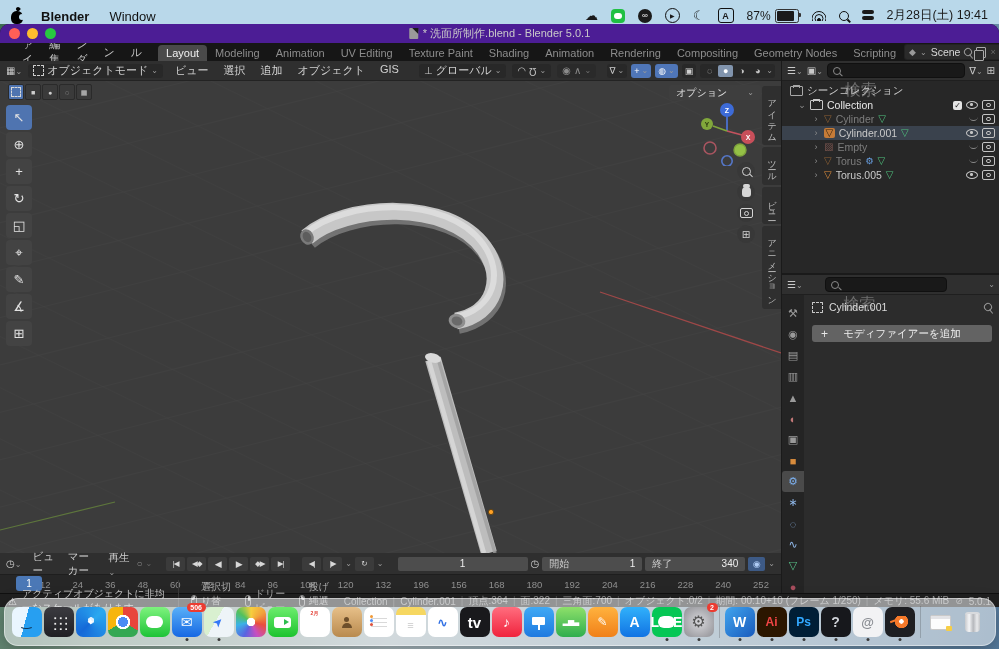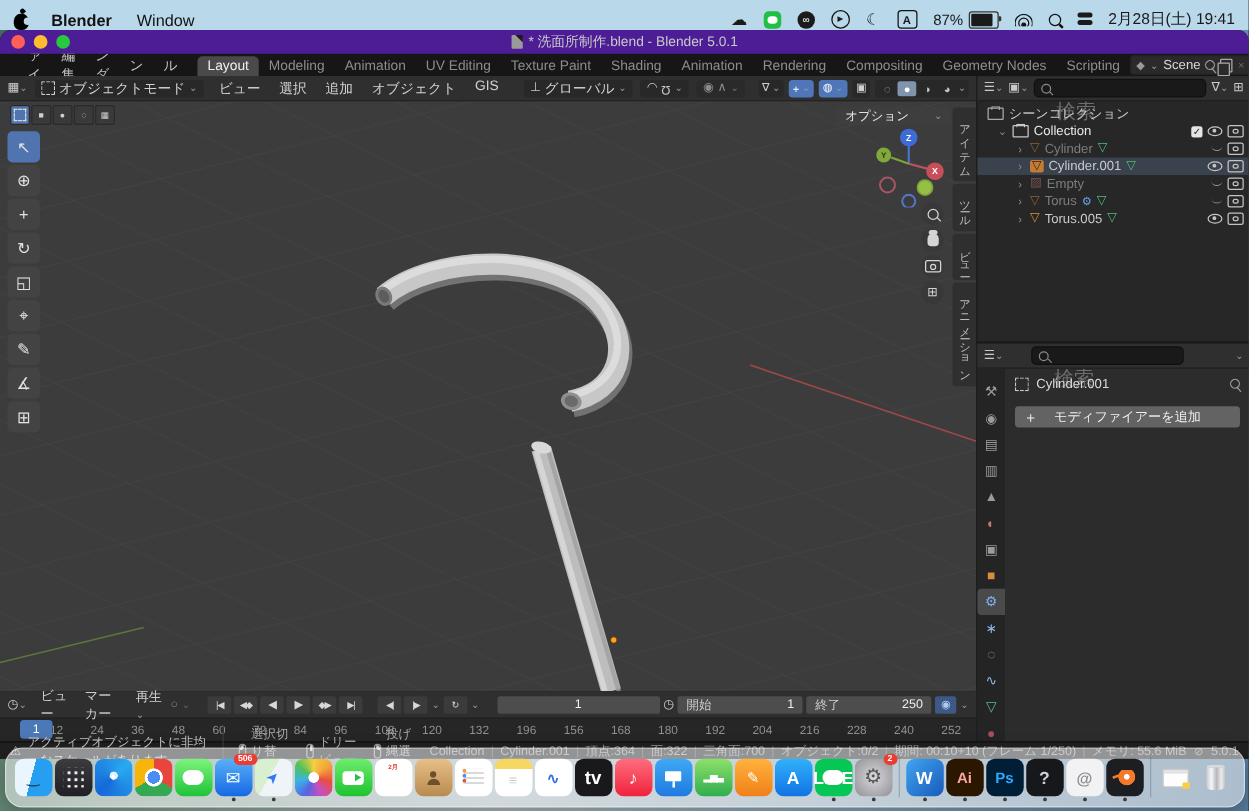--- a/index.html
+++ b/index.html
@@ -623,21 +623,21 @@
           <span class="caret">⌄</span>
           <span style="width:8px;"></span>
           <span class="fld frame">1</span>
           <span class="hdr-ic">◷</span>
           <span class="fld range">
             <span class="k">開始</span>
               <span>1</span>
           </span>
           <span class="fld range">
             <span class="k">終了</span>
-              <span>250</span>
+              <span>340</span>
           </span>
           <span class="sync">◉</span>
           <span class="caret">⌄</span>
         </div>
       </div>
       <div class="ruler">
         <div class="ticks">
 
         <span class="tick">12</span>
             <span class="tick">24</span>
@@ -848,21 +848,21 @@
         </li>
       
         <li class="dock-item has-dot" style="background: linear-gradient(135deg, rgb(65, 165, 238), rgb(24, 90, 189));">
 
           <span class="glyph" style="font-weight: bold;">W</span>
 
         </li>
       
         <li class="dock-item has-dot" style="background: rgb(43, 22, 0);">
 
-          <span class="glyph" style="color: #fca5a5; font-weight: bold; font-size: 12px;">Ai</span>
+          <span class="glyph" style="color: #ef4444; font-weight: bold; font-size: 12px;">Ai</span>
 
         </li>
       
         <li class="dock-item has-dot" style="background: rgb(0, 30, 54);">
 
           <span class="glyph" style="color: rgb(49, 168, 255); font-weight: bold; font-size: 12px;">Ps</span>
 
         </li>
       
         <li class="dock-item has-dot" style="background: rgb(23, 24, 28);">

